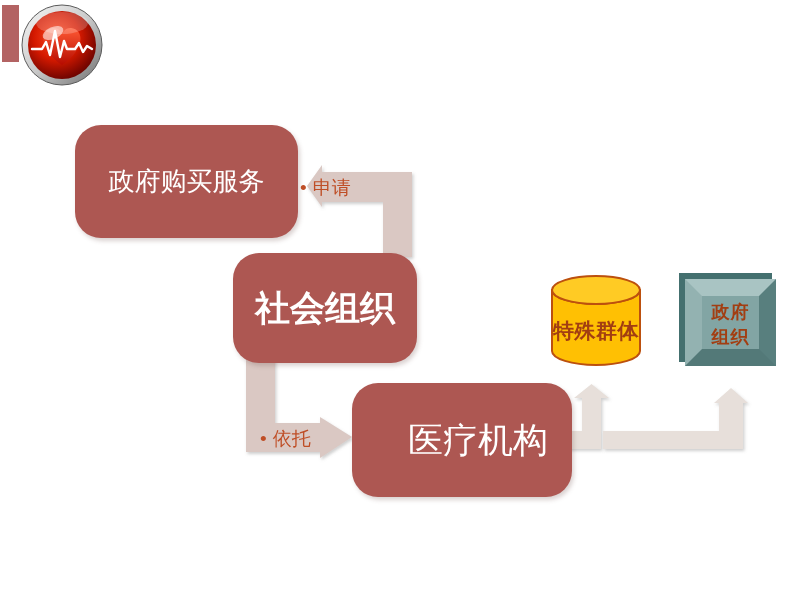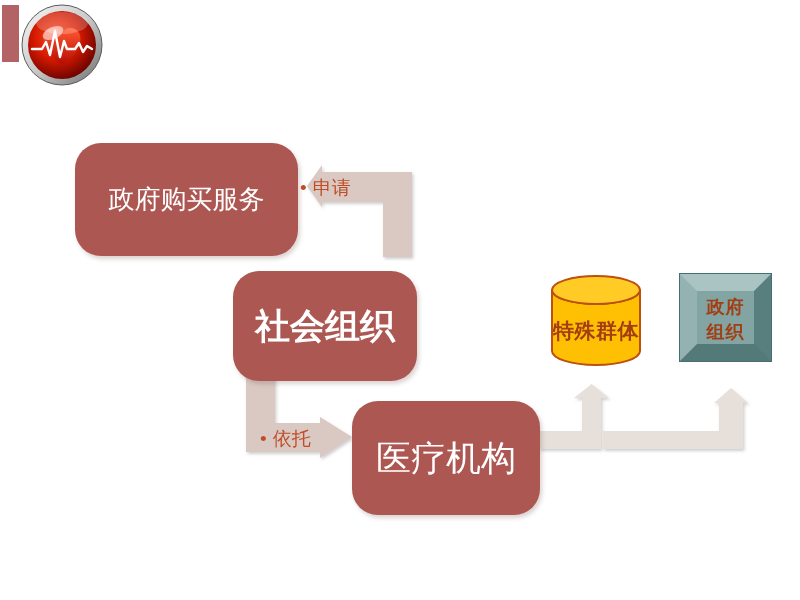--- a/index.html
+++ b/index.html
@@ -18,42 +18,41 @@
     color:#ffffff;font-family:"Liberation Serif","DejaVu Serif",serif;
     font-size:26px;font-weight:bold;letter-spacing:1px;padding-left:9px;white-space:nowrap;
   }
   
   .shapes{position:absolute;left:0;top:0;width:800px;height:600px;}
   
   .box{
     position:absolute;border-radius:26px;background:#AD5752;color:#fff;
     display:flex;align-items:center;justify-content:center;text-align:left;
     box-shadow:2px 3px 4px rgba(110,80,75,0.25);
-    margin-top:18px;
   }
   .box1{left:75px;top:125px;width:223px;height:113px;font-size:26px;}
   .box2{left:233px;top:253px;width:184px;height:110px;font-size:35px;}
   .box3{left:352px;top:383px;width:188px;height:114px;font-size:35px;}
   
   .arrow-label{
     position:absolute;display:flex;align-items:baseline;gap:6px;
     color:#BF4E26;font-size:19px;white-space:nowrap;
   }
   .arrow-label .dot{font-size:19px;}
   .label-apply{left:300px;top:175px;}
   .label-rely{left:260px;top:426px;}
   
   .cyl-label{
     position:absolute;left:550px;top:317px;width:92px;text-align:center;
     color:#A23E12;font-weight:bold;font-size:21px;letter-spacing:0.5px;
   }
   
   .cube{
     position:absolute;left:679px;top:273px;width:93px;height:89px;
-    border:1px solid #7f1d1d;box-sizing:border-box;background:#82A5A4;
+    border:6px solid #7f1d1d;box-sizing:border-box;background:#82A5A4;
   }
   .cube-bevel{
     position:absolute;left:0;top:0;width:91px;height:87px;box-sizing:border-box;
     border-style:solid;border-width:17px;
     border-top-color:#A9C4C3;border-left-color:#93B2B1;
     border-right-color:#587F7E;border-bottom-color:#537978;
     background:#82A5A4;
   }
   .cube-label{
     position:absolute;left:0;top:21px;width:91px;text-align:center;
@@ -122,21 +121,21 @@
       <ellipse cx="596" cy="290" rx="44" ry="14" fill="#FFCB24" stroke="#BC500E" stroke-width="2" style="fill: rgb(255, 203, 36);"></ellipse>
     </g>
   </svg>
 
   <div class="box box1" style="background-color: rgb(173, 87, 82);">
     <span>政府购买服务</span>
   </div>
   <div class="box box2" style="background-color: rgb(173, 87, 82); font-weight: bold;">
     <span>社会组织</span>
   </div>
-  <div class="box box3" style="background-color: rgb(173, 87, 82);">
+  <div class="box box3" style="background-color: rgb(173, 87, 82); padding-left: 32px;">
     <span>医疗机构</span>
   </div>
 
   <div class="arrow-label label-apply" style="color: rgb(191, 78, 38);">
     <span class="dot">•</span>
     <span>申请</span>
   </div>
   <div class="arrow-label label-rely" style="color: rgb(191, 78, 38);">
     <span class="dot">•</span>
     <span>依托</span>

